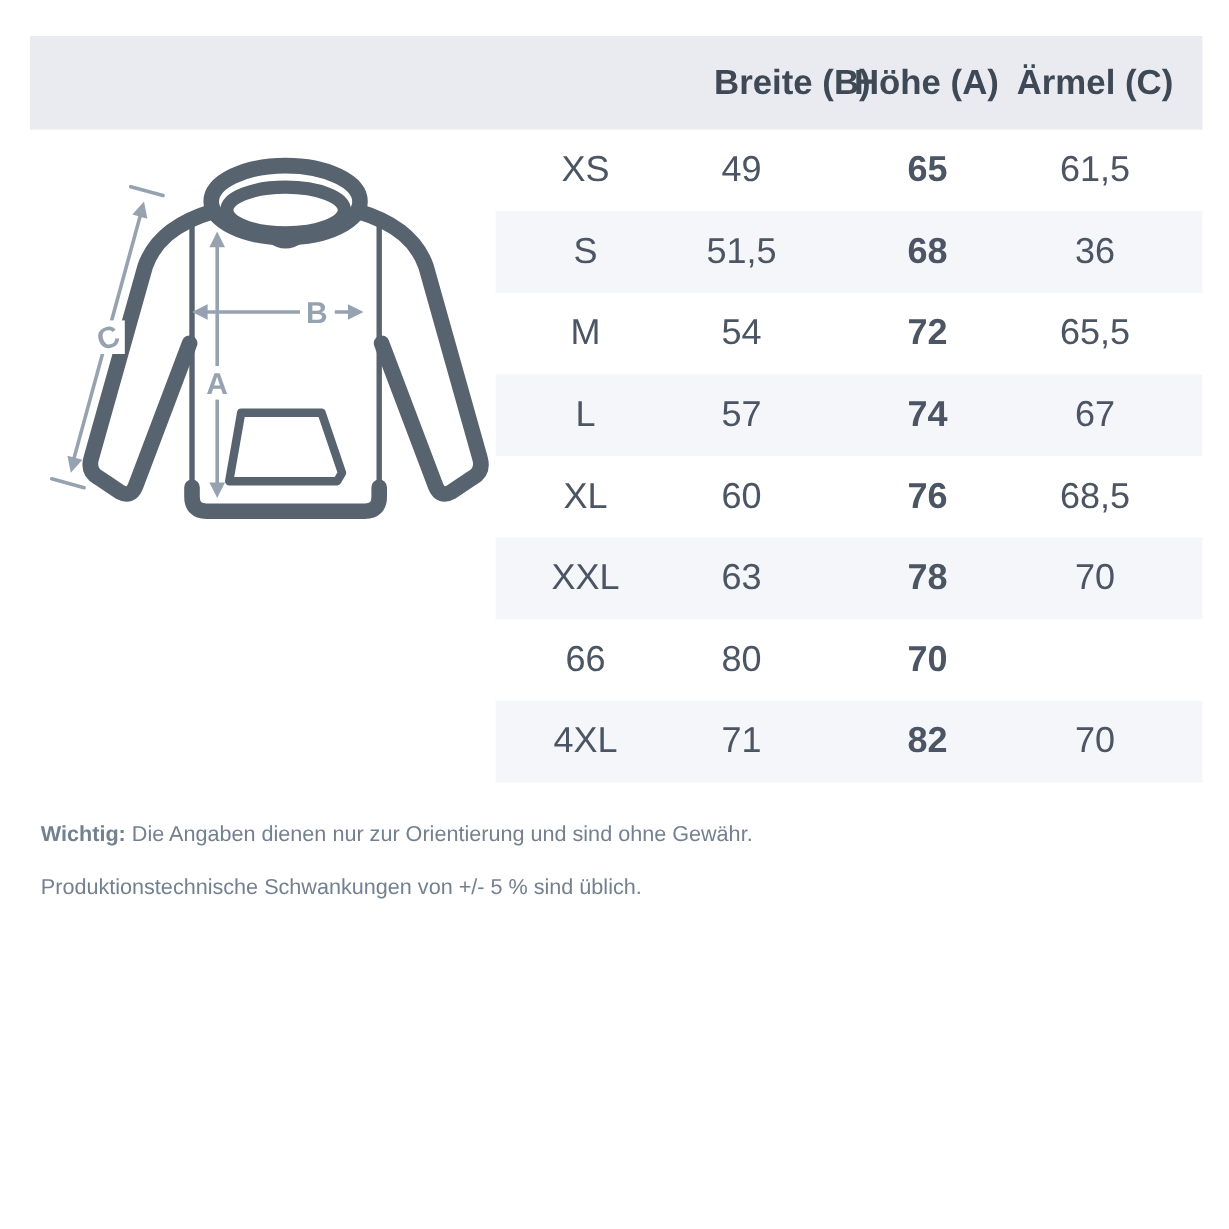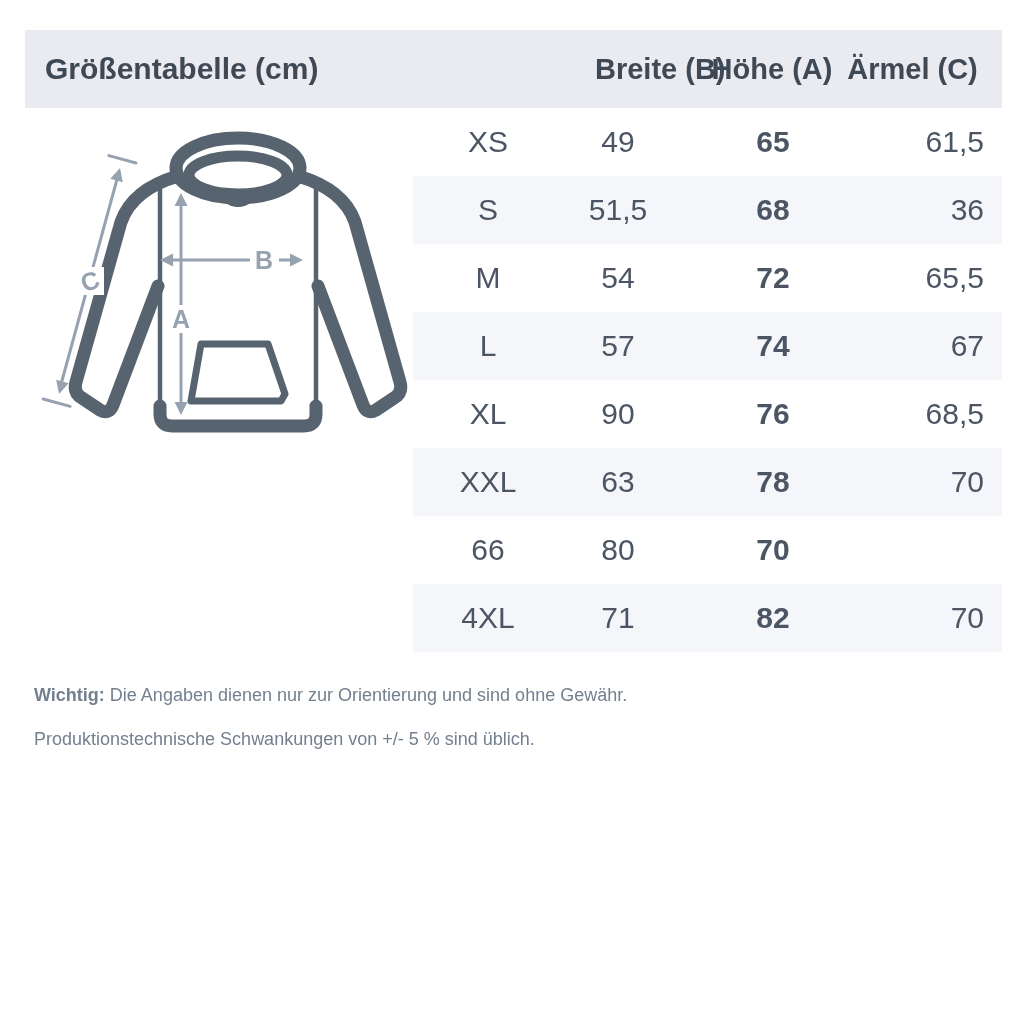--- a/index.html
+++ b/index.html
@@ -44,21 +44,21 @@
   .trow{
     display:grid;grid-template-columns:150px 128px 150px 161px;
     height:68px;align-items:center;
   }
   .trow.alt{background:var(--row-alt);}
   .cell{
     text-align:center;font-size:30px;color:var(--cell);white-space:nowrap;
   }
   .cell:nth-child(2){padding-right:18px;}
   .cell:nth-child(3){padding-left:14px;font-weight:bold;}
-  .cell:nth-child(4){padding-right:18px;text-align:right;}
+  .cell:nth-child(4){padding-right:18px;}
   .diagram{
     position:absolute;left:40px;top:118px;width:380px;height:330px;
   }
   .thick{fill:none;stroke:var(--hoodie);stroke-width:13;stroke-linecap:round;stroke-linejoin:round;}
   .thick2{fill:#ffffff;stroke:var(--hoodie);stroke-width:11;}
   .hoodfill{fill:#ffffff;stroke:var(--hoodie);stroke-width:13;}
   .chin{fill:none;stroke:var(--hoodie);stroke-width:9;stroke-linecap:round;}
   .thin{fill:none;stroke:var(--hoodie);stroke-width:4.5;}
   .pocket{fill:#ffffff;stroke:var(--hoodie);stroke-width:7;stroke-linejoin:round;}
   .arrow-line{fill:none;stroke:var(--arrow);stroke-width:3;}
@@ -74,21 +74,20 @@
     font-size:18px;line-height:44px;color:var(--muted);
   }
   .footer b{font-weight:bold;color:var(--muted);}
 </style>
 </head>
 <body>
 
 <div class="page">
 
   <div class="header-bar">
-    <div class="header-title">Größentabelle (cm)</div>
     <div class="header-cols">
       <div class="hcell"></div>
       <div class="hcell">Breite (B)</div>
       <div class="hcell">Höhe (A)</div>
       <div class="hcell">Ärmel (C)</div>
     </div>
   </div>
 
   <svg class="diagram" viewBox="0 0 380 330">
 
@@ -146,21 +145,21 @@
       <div class="cell">65,5</div>
     </div>
     <div class="trow alt">
       <div class="cell">L</div>
       <div class="cell">57</div>
       <div class="cell">74</div>
       <div class="cell">67</div>
     </div>
     <div class="trow">
       <div class="cell">XL</div>
-      <div class="cell">90</div>
+      <div class="cell">60</div>
       <div class="cell">76</div>
       <div class="cell">68,5</div>
     </div>
     <div class="trow alt">
       <div class="cell">XXL</div>
       <div class="cell">63</div>
       <div class="cell">78</div>
       <div class="cell">70</div>
     </div>
     <div class="trow">

